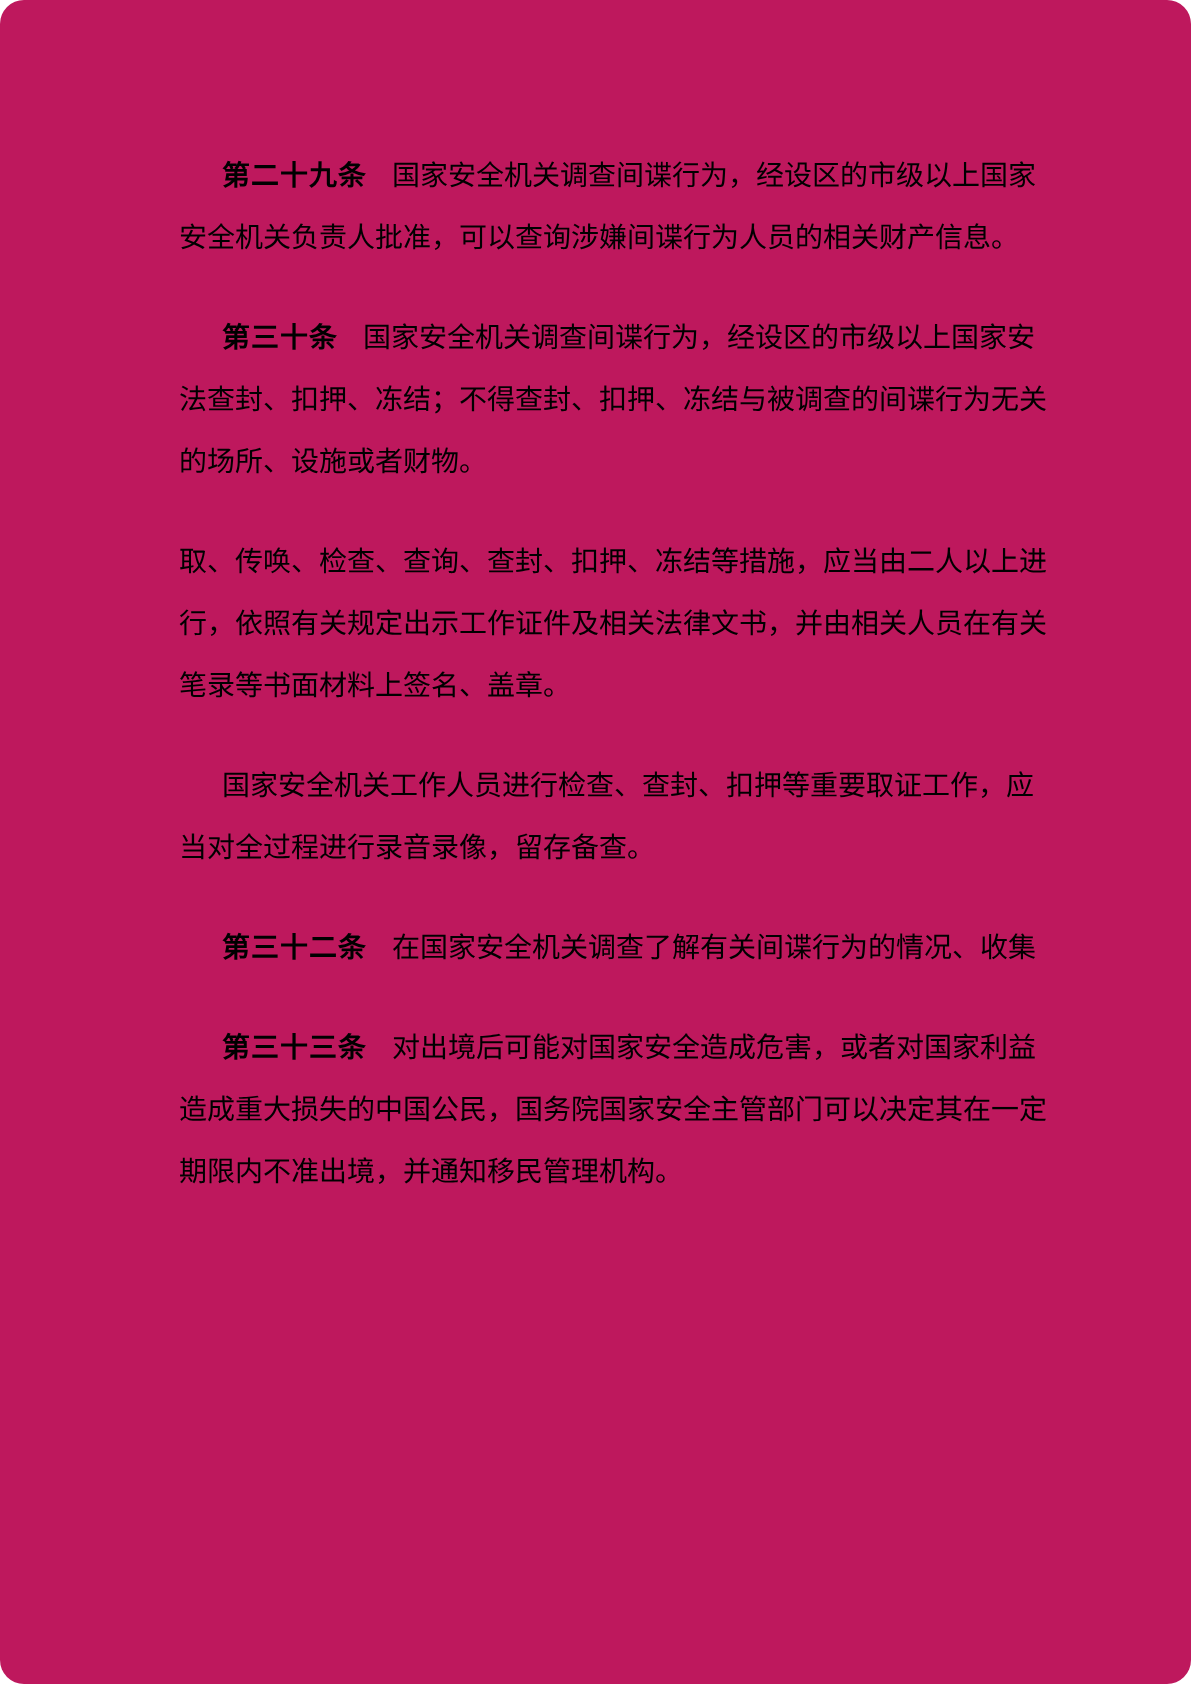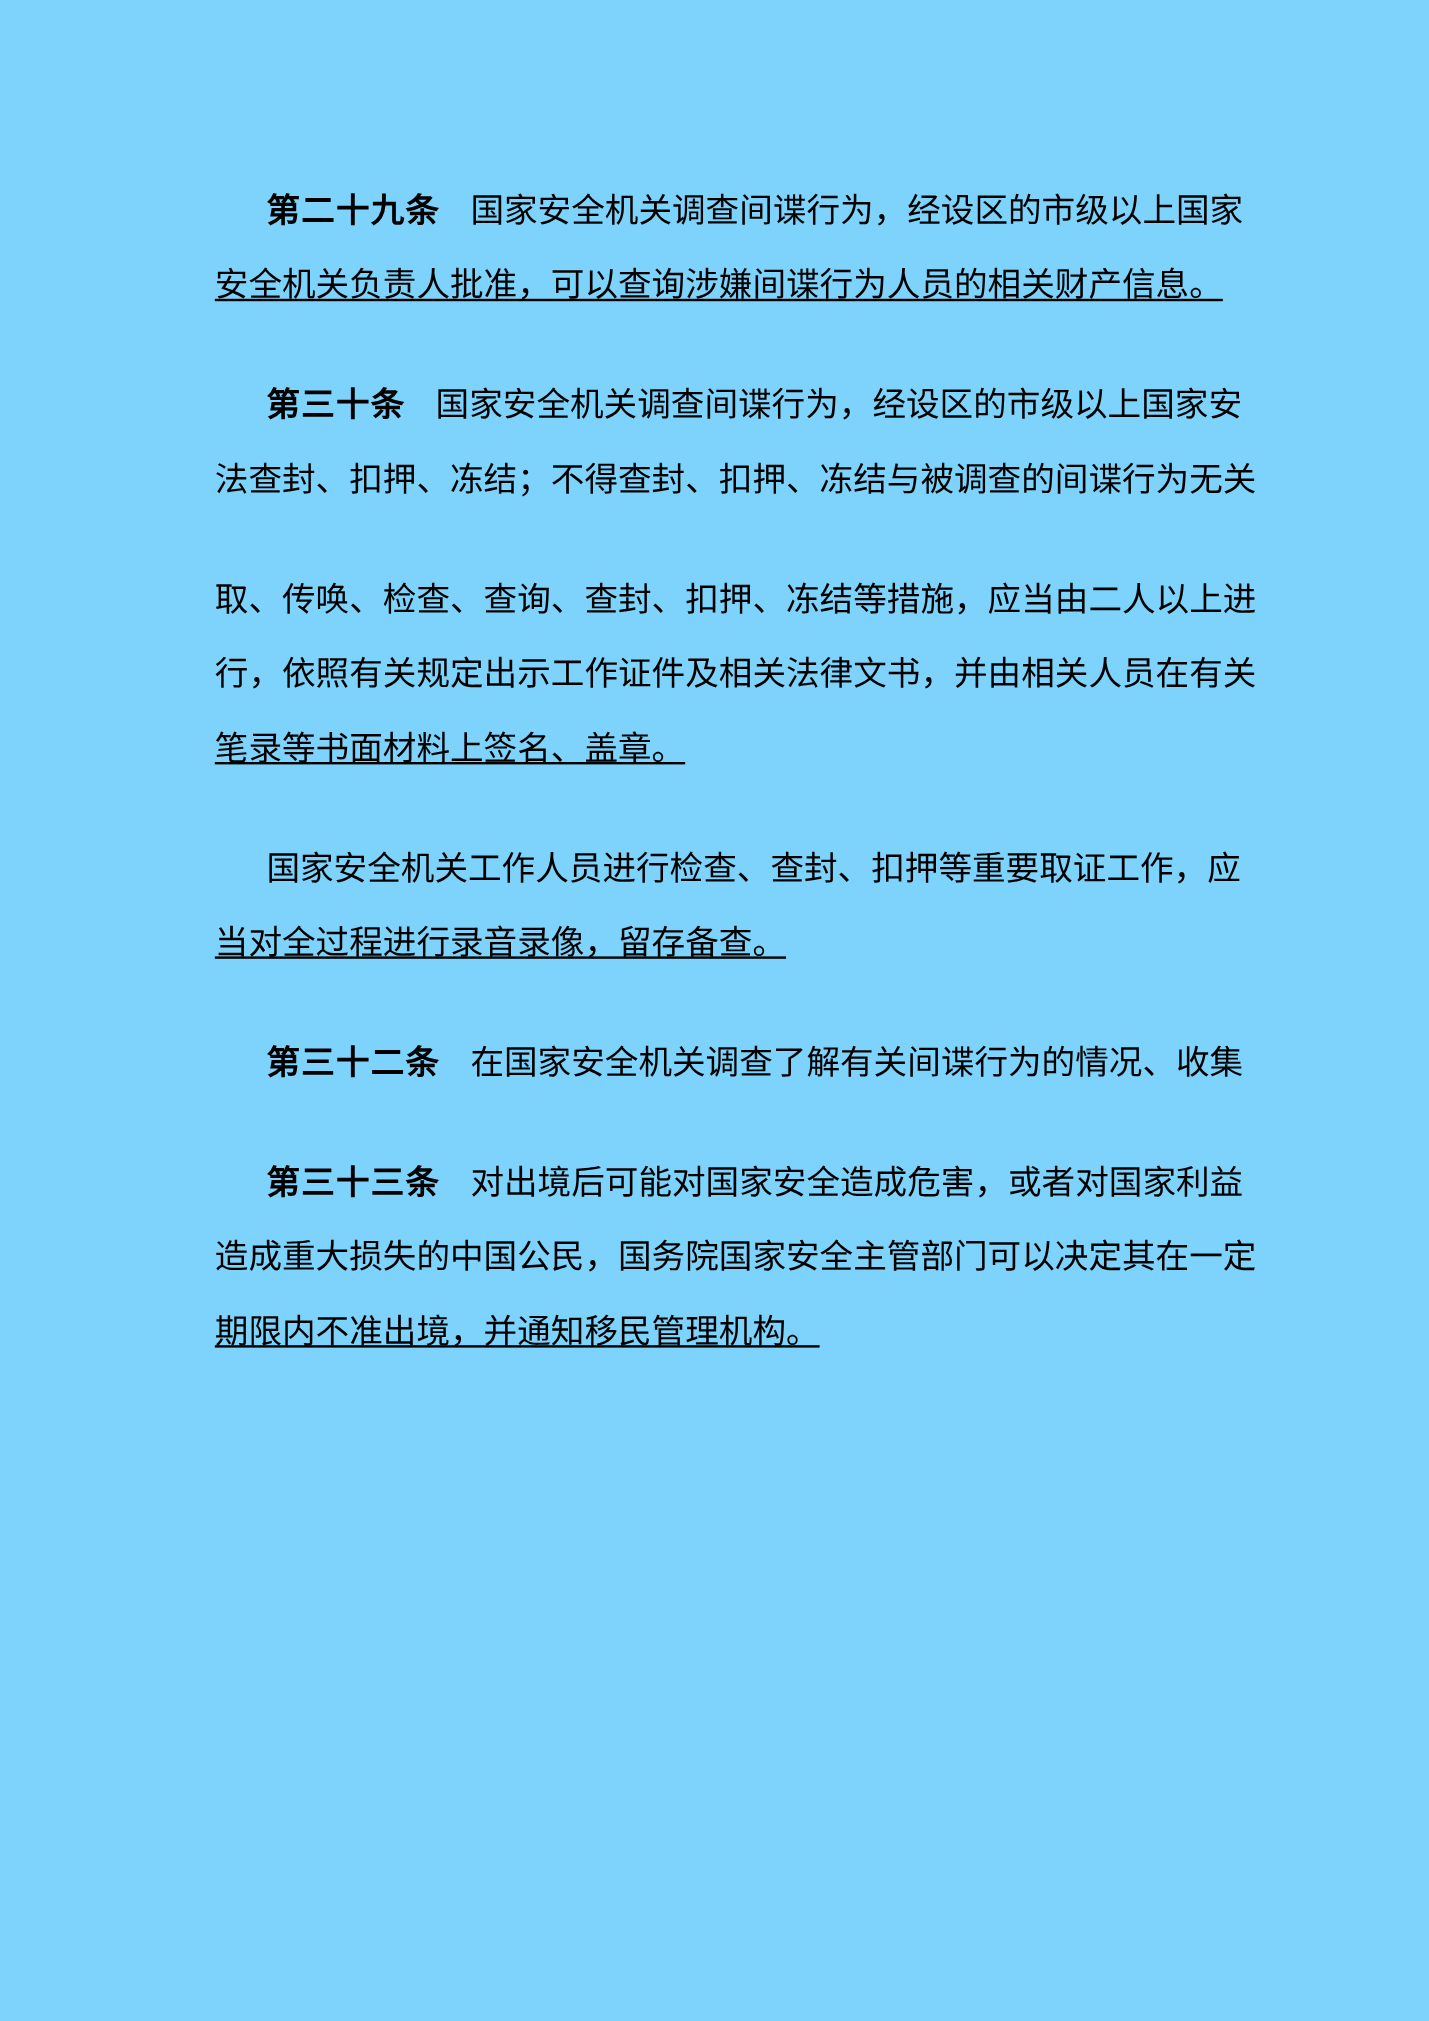--- a/index.html
+++ b/index.html
@@ -6,43 +6,43 @@
     margin: 0;
     padding: 0;
     background: #ffffff;
   }
   .page {
     position: relative;
     box-sizing: border-box;
     width: 1191px;
     height: 1684px;
     margin: 0 auto;
-    background: #7dd3fc;
+    background: #be185d;
     color: #000000;
     font-family: "Liberation Sans", "DejaVu Sans", sans-serif;
     font-size: 28px;
     padding: 145px 176px 0 179px;
     overflow: hidden;
+    border-radius: 24px;
   }
   .para {
     margin: 0 0 38px 0;
     padding: 0;
   }
   .line {
     height: 62px;
     line-height: 62px;
     text-align: justify;
     text-align-last: justify;
     white-space: nowrap;
     overflow: visible;
   }
   .line.last {
     text-align: left;
     text-align-last: left;
-    text-decoration: underline;
   }
   .line.indent {
     padding-left: 43px;
   }
   .num {
     font-weight: bold;
     margin-right: 25px;
     letter-spacing: 1px;
   }
 </style>
@@ -56,20 +56,21 @@
       <b class="num">第二十九条</b><span>国家安全机关调查间谍行为，经设区的市级以上国家</span>
     </div>
     <div class="line last">安全机关负责人批准，可以查询涉嫌间谍行为人员的相关财产信息。</div>
   </div>
 
   <div class="para">
     <div class="line indent">
       <b class="num">第三十条</b><span>国家安全机关调查间谍行为，经设区的市级以上国家安</span>
     </div>
     <div class="line">法查封、扣押、冻结；不得查封、扣押、冻结与被调查的间谍行为无关</div>
+    <div class="line last">的场所、设施或者财物。</div>
   </div>
 
   <div class="para">
     <div class="line">取、传唤、检查、查询、查封、扣押、冻结等措施，应当由二人以上进</div>
     <div class="line">行，依照有关规定出示工作证件及相关法律文书，并由相关人员在有关</div>
     <div class="line last">笔录等书面材料上签名、盖章。</div>
   </div>
 
   <div class="para">
     <div class="line indent">

